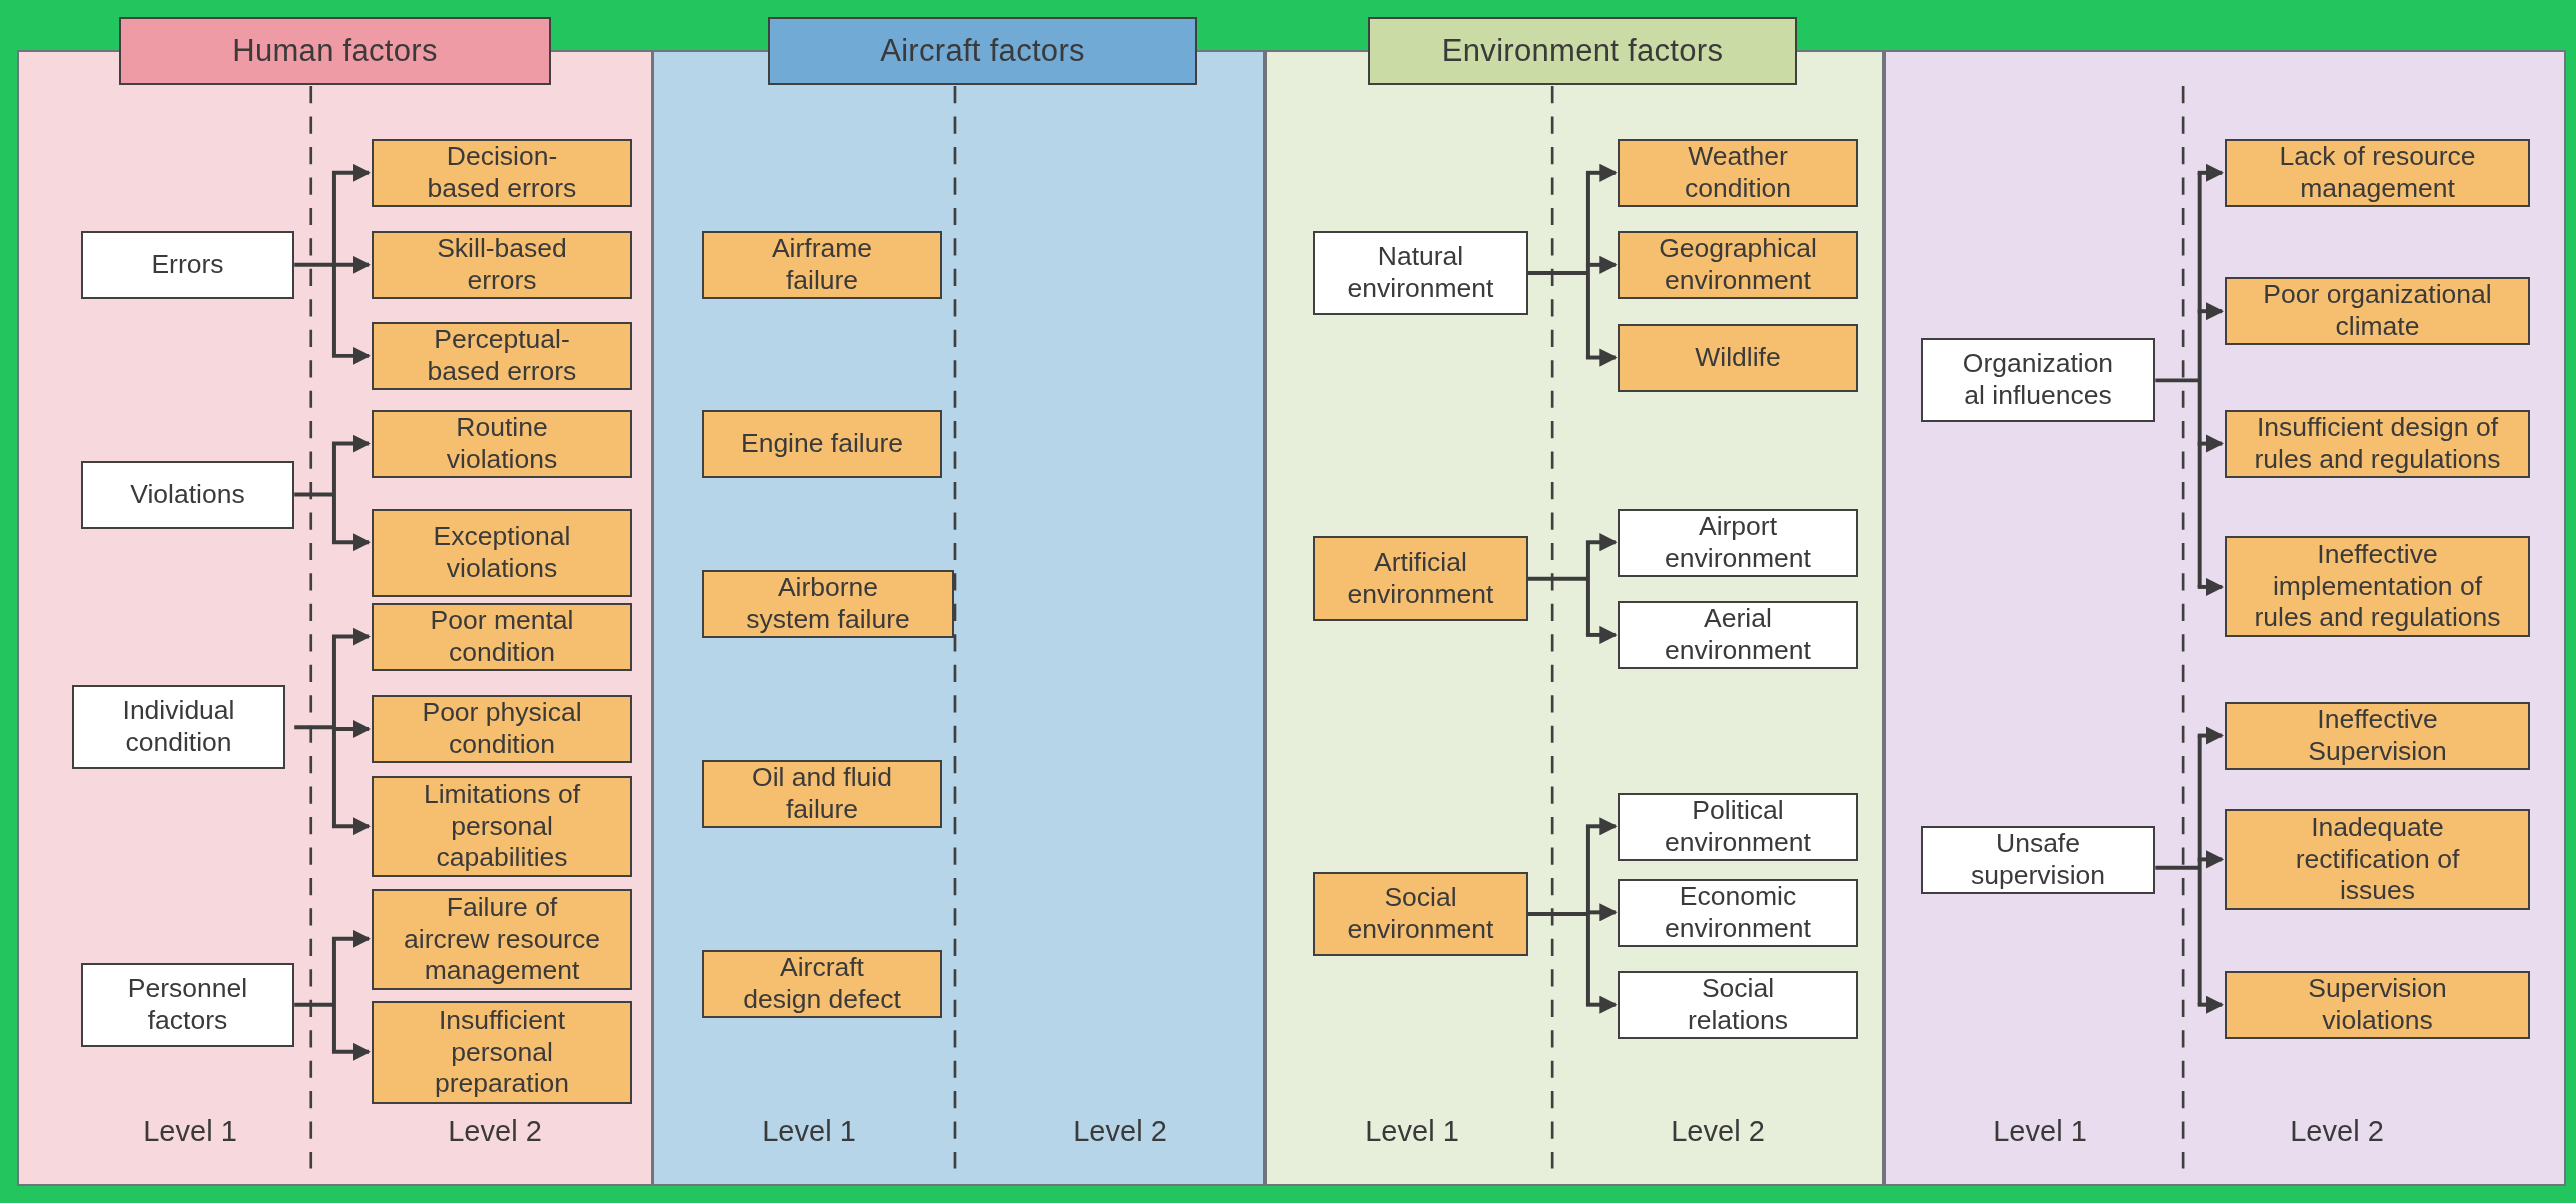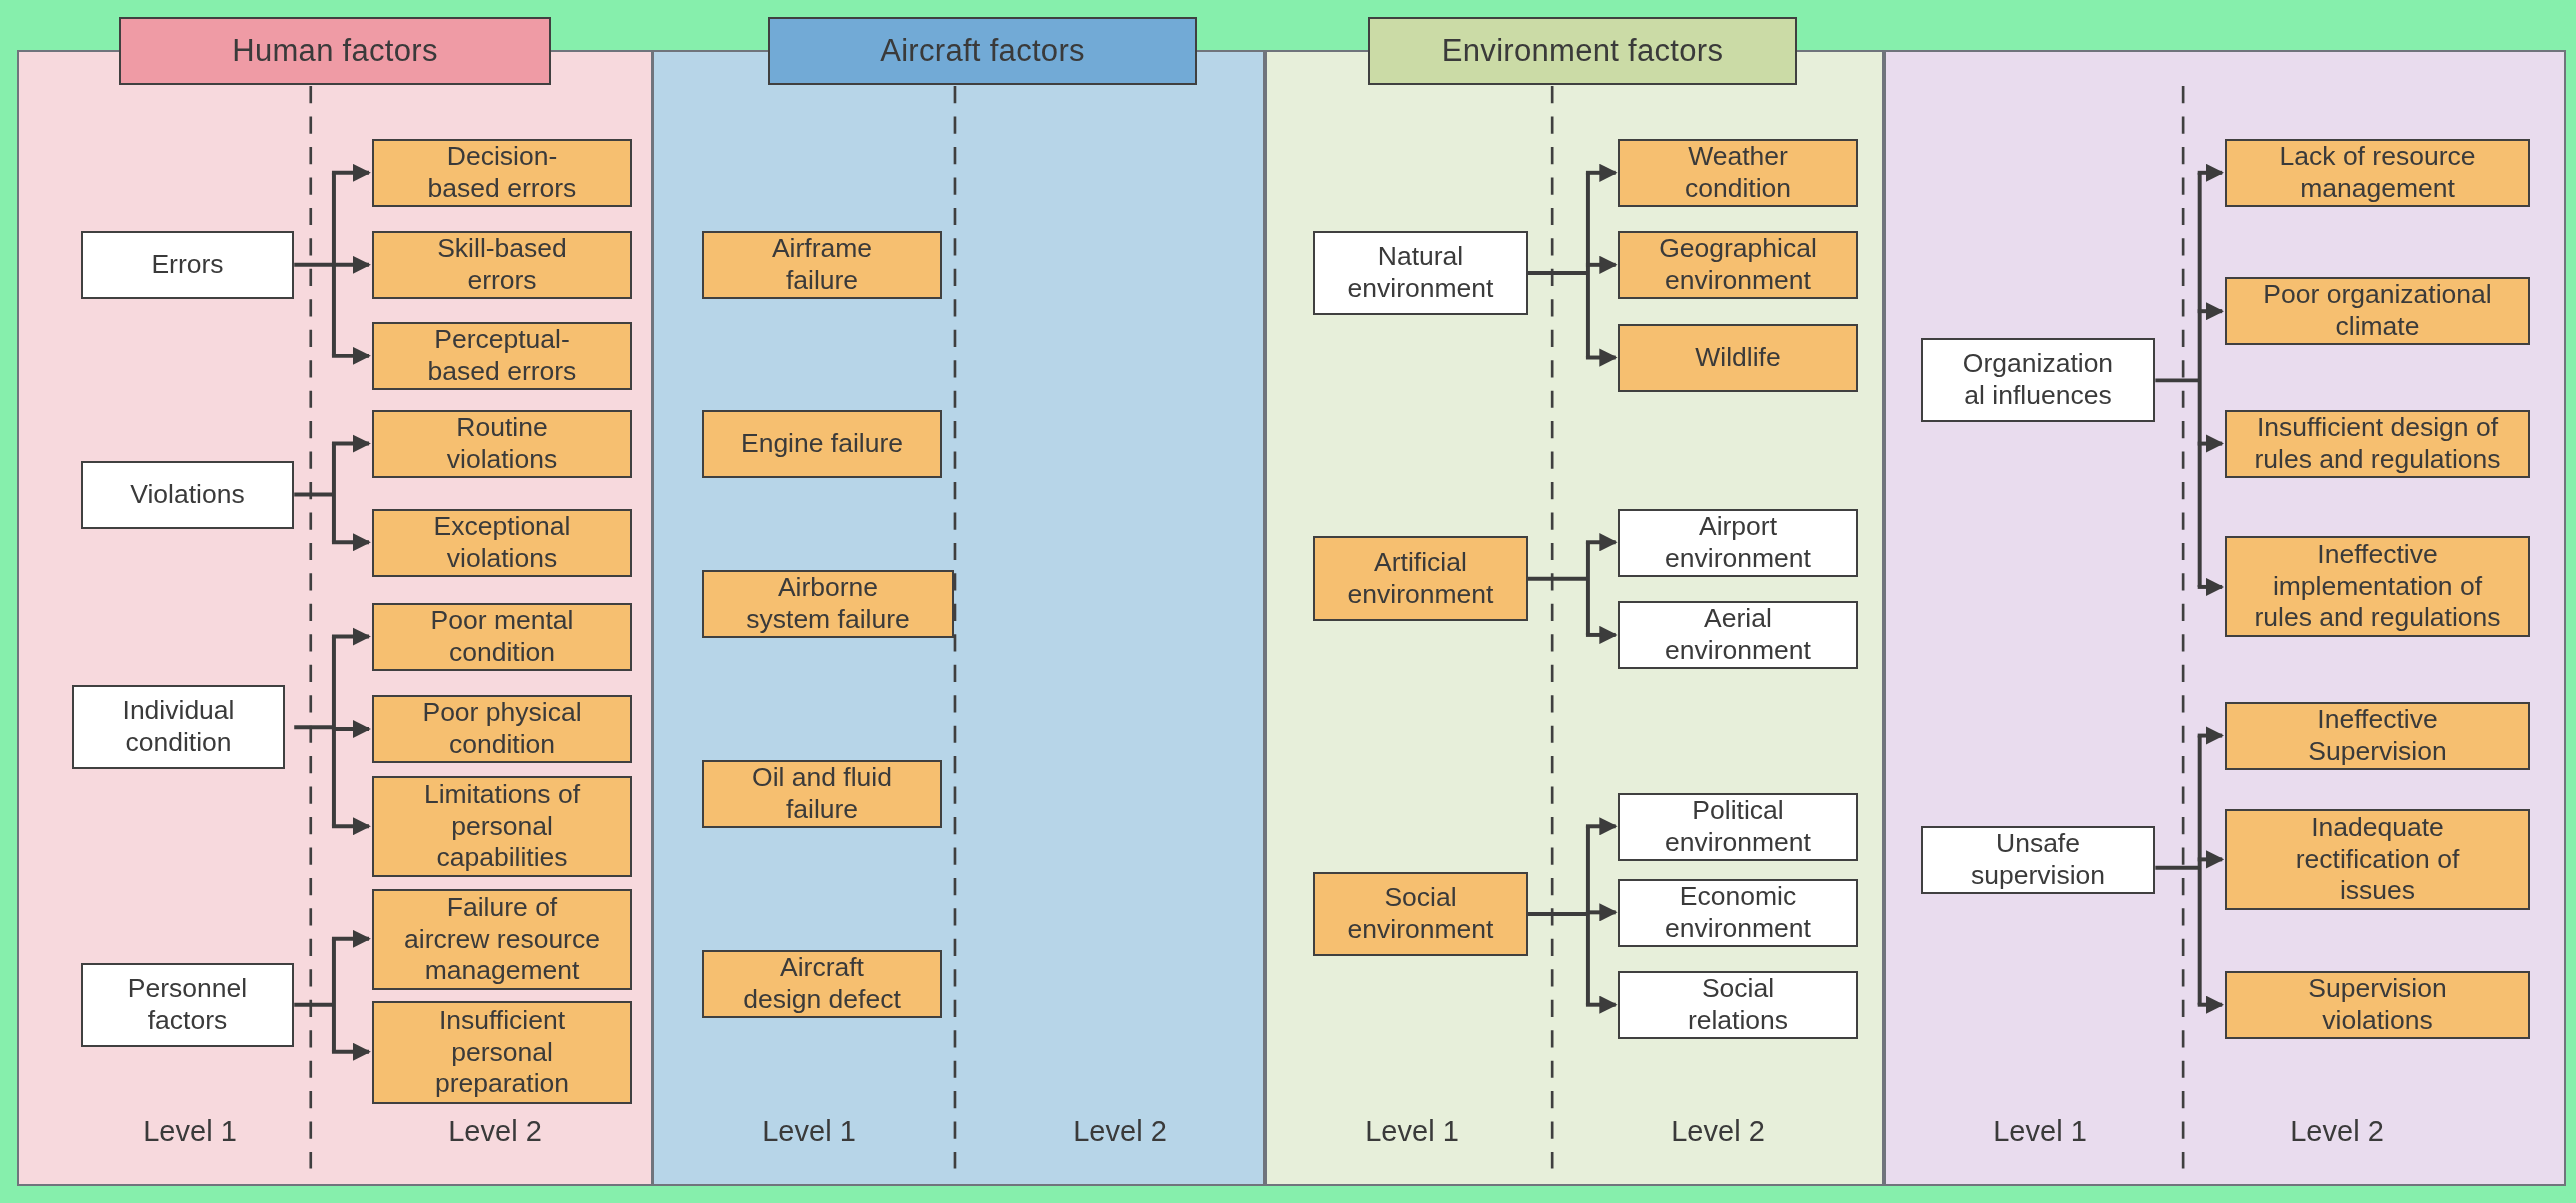--- a/index.html
+++ b/index.html
@@ -1,16 +1,16 @@
 <!DOCTYPE html>
 <html style="--orange: #F6BF70; --white: #FFFFFF; --bborder: #404040; --pborder: #70747C; --text: #3A3A3A;font-size:10.6px"><head>
 <meta charset="utf-8">
 <style>
   html,body{margin:0;padding:0;background:#fff;}
-  #canvas{position:relative;width:2576px;height:1203px;background:#86efac;
+  #canvas{position:relative;width:2576px;height:1203px;background:#22c55e;
           font-family:"Liberation Sans",sans-serif;color:var(--text,#3A3A3A);overflow:hidden;}
   .panel{position:absolute;z-index:1;border:2.6px solid var(--pborder,#70747C);box-sizing:border-box;}
   #connectors{position:absolute;left:0;top:0;z-index:2;}
   .header{position:absolute;z-index:3;border:2.6px solid var(--bborder,#404040);box-sizing:border-box;
           display:flex;align-items:center;justify-content:center;font-size:31px;letter-spacing:0.3px;}
   .box{position:absolute;z-index:3;border:2.6px solid var(--bborder,#404040);box-sizing:border-box;
        display:flex;align-items:center;justify-content:center;text-align:center;
        font-size:26.5px;line-height:1.2;white-space:pre-line;padding:1.3px 6.6px;}
   .fill-orange{background:var(--orange,#F6BF70);}
   .fill-white{background:var(--white,#FFFFFF);}
@@ -88,21 +88,21 @@
     <div class="box fill-white" style="left: 81px; top: 231px; width: 213px; height: 68px;">Errors</div>
     <div class="box fill-orange" style="left: 372px; top: 139px; width: 260px; height: 68px;">Decision-
 based errors</div>
     <div class="box fill-orange" style="left: 372px; top: 231px; width: 260px; height: 68px;">Skill-based
 errors</div>
     <div class="box fill-orange" style="left: 372px; top: 322px; width: 260px; height: 68px;">Perceptual-
 based errors</div>
     <div class="box fill-white" style="left: 81px; top: 461px; width: 213px; height: 68px;">Violations</div>
     <div class="box fill-orange" style="left: 372px; top: 410px; width: 260px; height: 68px;">Routine
 violations</div>
-    <div class="box fill-orange" style="left: 372px; top: 509px; width: 260px; height: 68px;">Exceptional
+    <div class="box fill-orange" style="left: 372px; top: 509px; width: 260px; height: 88px;">Exceptional
 violations</div>
     <div class="box fill-white" style="left: 72px; top: 685px; width: 213px; height: 84px;">Individual
 condition</div>
     <div class="box fill-orange" style="left: 372px; top: 603px; width: 260px; height: 68px;">Poor mental
 condition</div>
     <div class="box fill-orange" style="left: 372px; top: 695px; width: 260px; height: 68px;">Poor physical
 condition</div>
     <div class="box fill-orange" style="left: 372px; top: 776px; width: 260px; height: 101px;">Limitations of
 personal
 capabilities</div>

